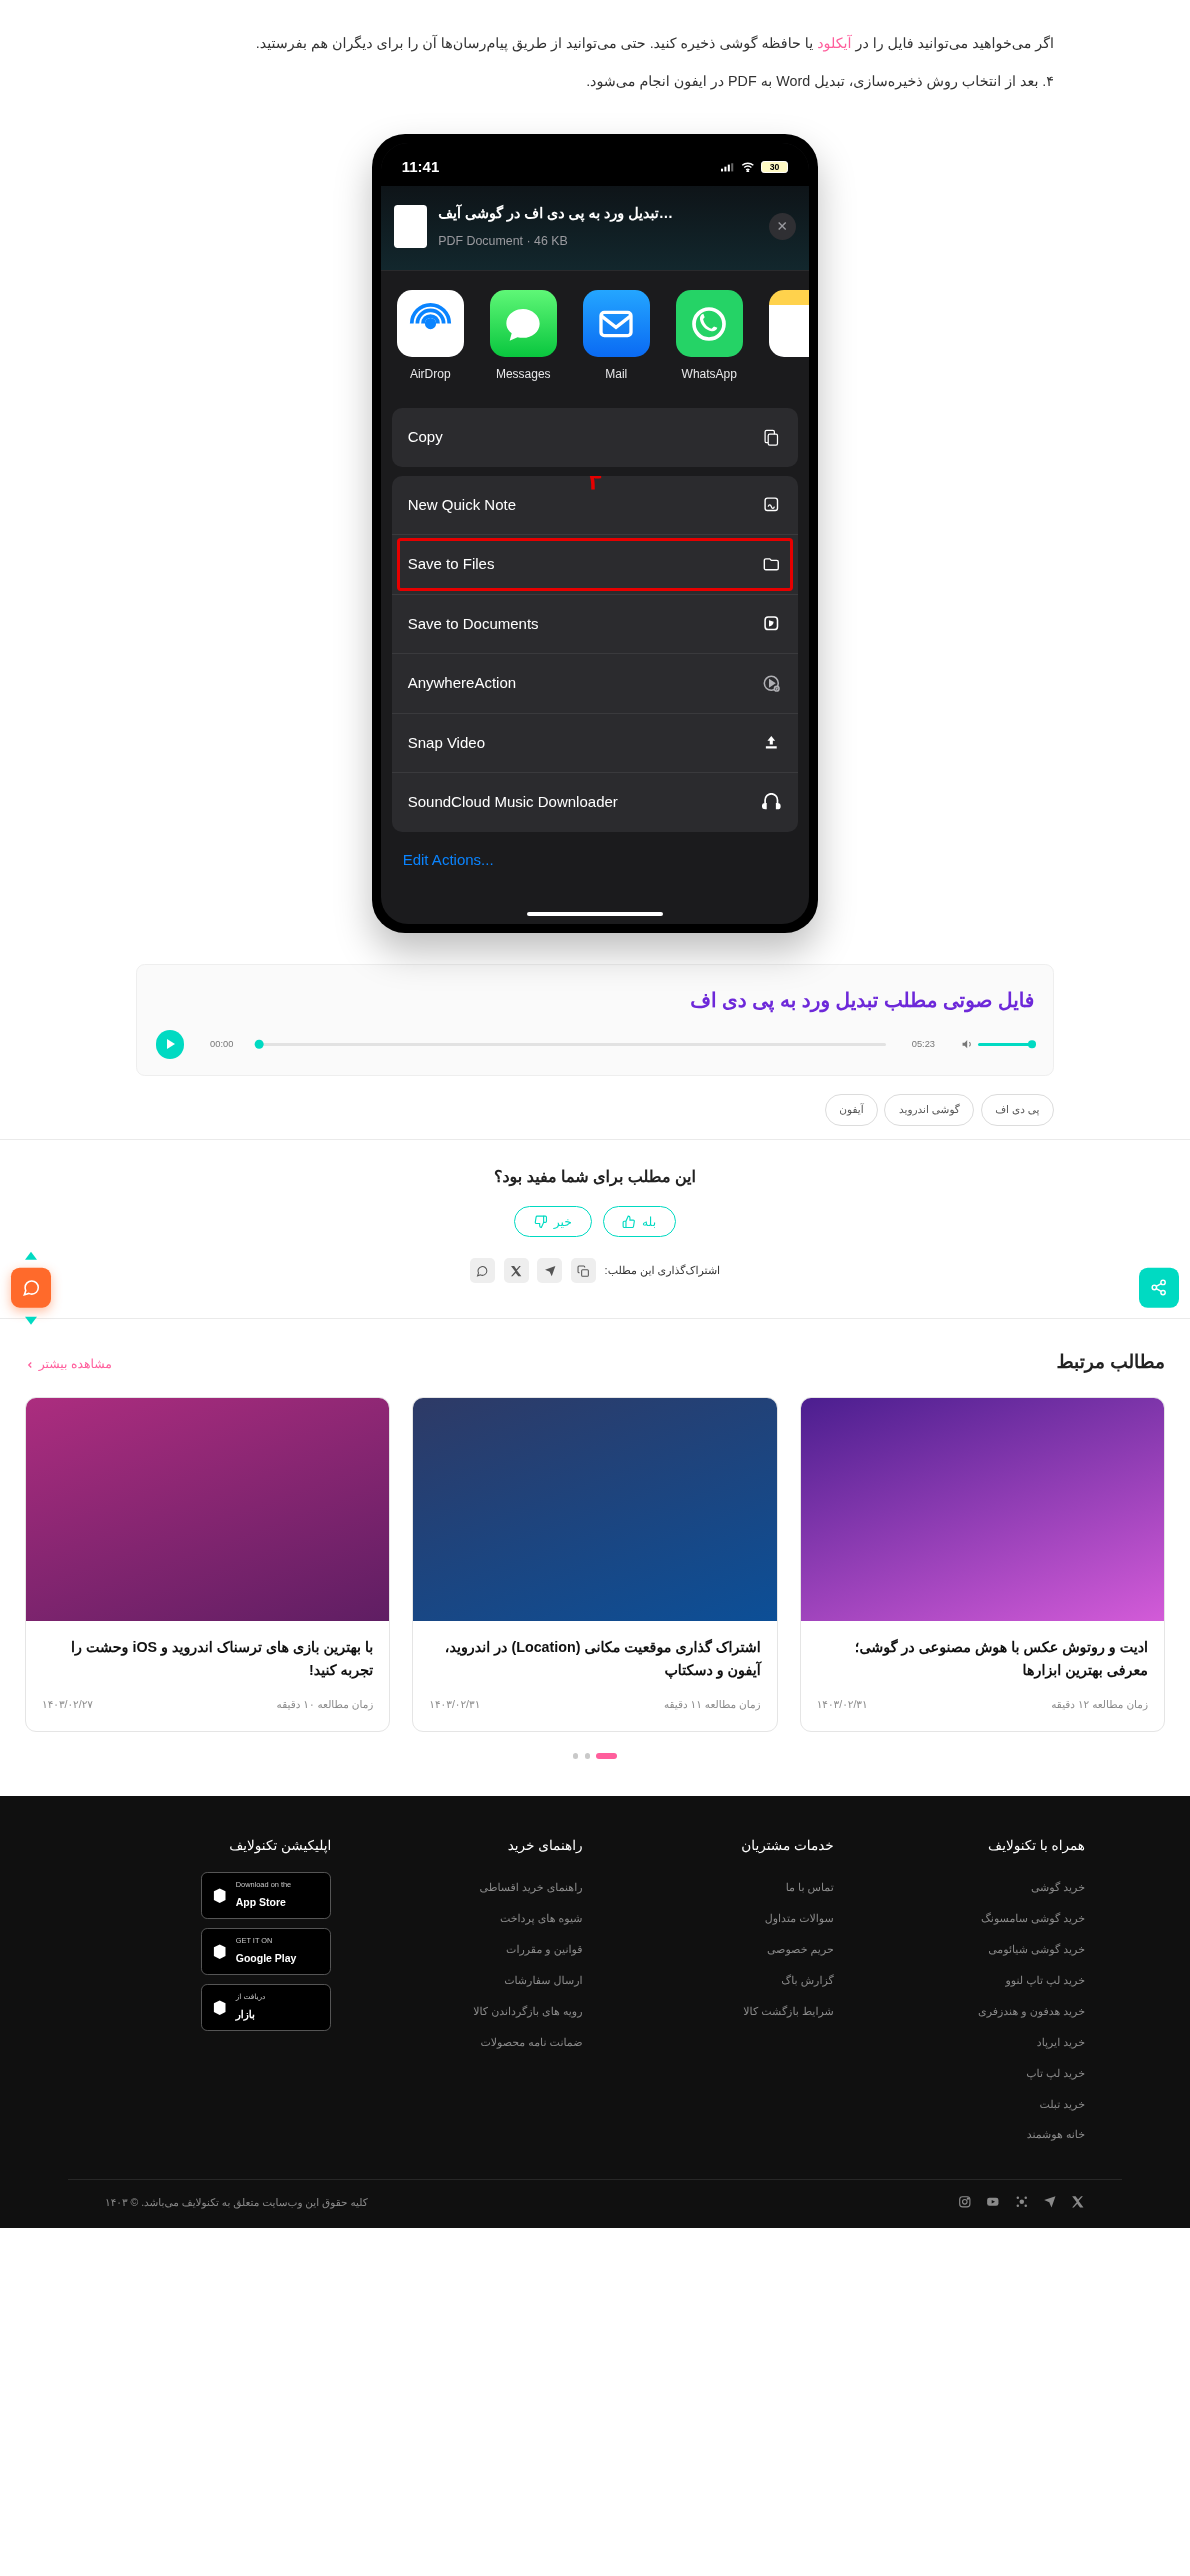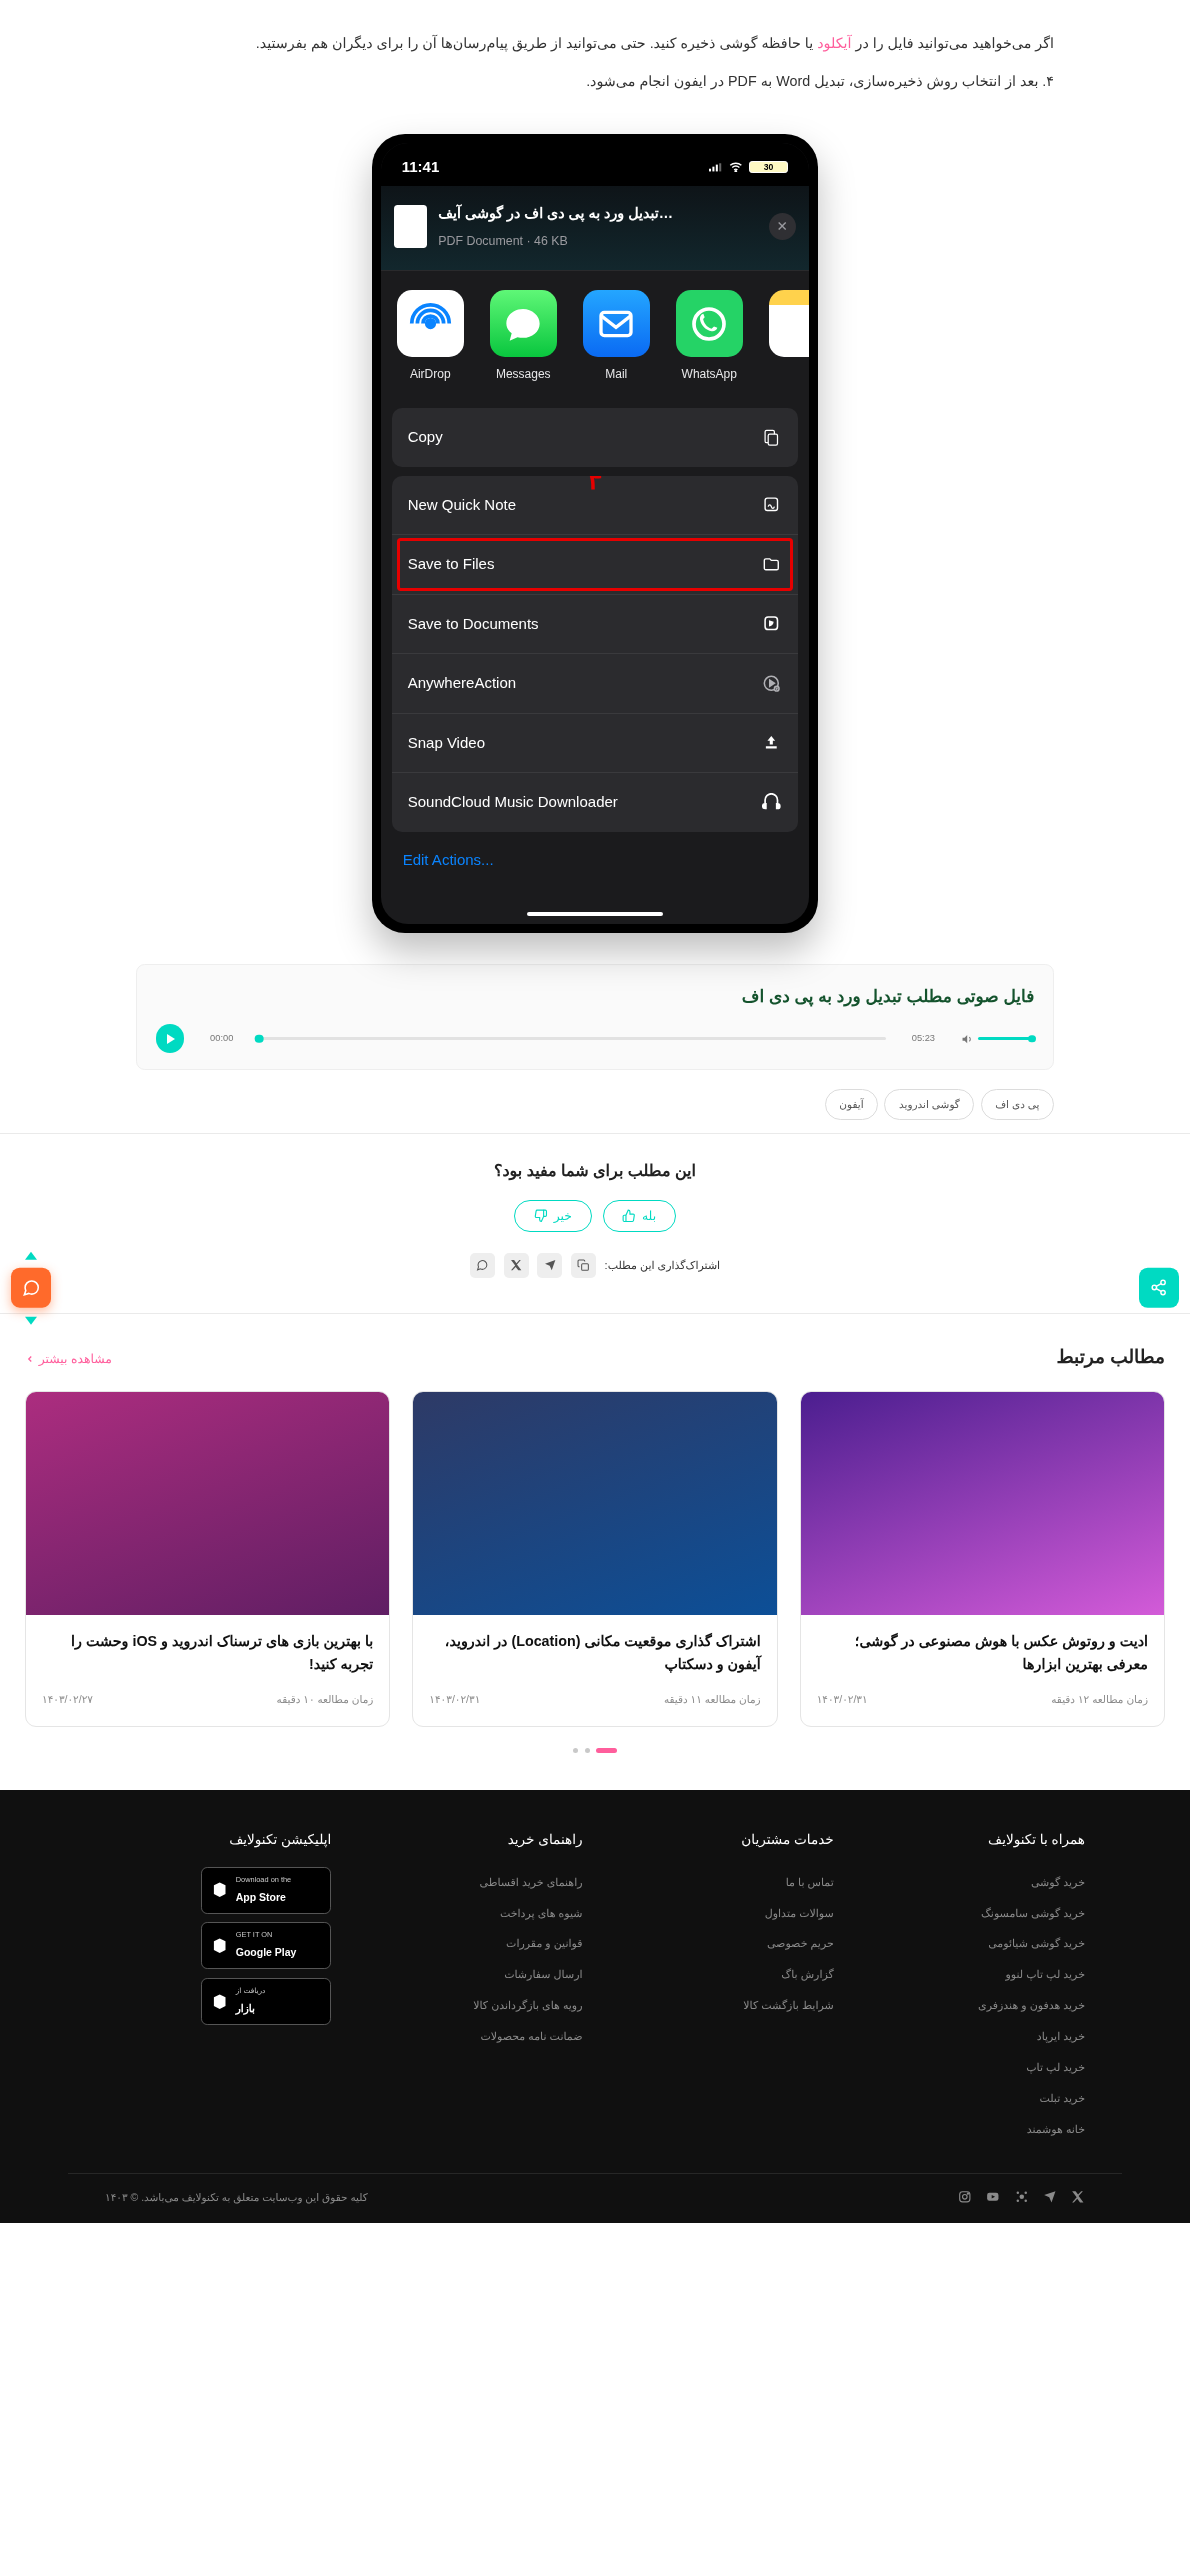--- a/index.html
+++ b/index.html
@@ -47,21 +47,21 @@
   
   .phone-wrap{display:flex;justify-content:center;margin:22px 0 12.4px}
   .phone{
     width:446px;background:#000;border-radius:33px;padding:8.7px;
     box-shadow:0 18.6px 37px rgba(0,0,0,.25);
     direction:ltr;
   }
   .phone-inner{background:#1b1b1d;border-radius:27px;overflow:hidden;color:#fff;font-family:-apple-system,sans-serif}
   .statusbar{display:flex;justify-content:space-between;align-items:flex-start;padding:10px 21px 5px;font-size:15px;font-weight:600;background:#000}
   .statusbar .icons{display:flex;gap:6.2px;align-items:center}
-  .battery{border:1.2px solid #fff;border-radius:3.1px;padding:0 14px;font-size:8.7px;font-weight:700;position:relative;line-height:10px;background:#fef9c3;color:#000}
+  .battery{border:1.2px solid #fff;border-radius:3.1px;padding:0 8px;font-size:8.7px;font-weight:700;position:relative;line-height:10px;background:#fef9c3;color:#000}
   .share-head{display:flex;align-items:center;gap:11px;padding:13.6px 13.6px 17.4px;background:linear-gradient(180deg,#0e1418 0%,#12272d 100%);border-bottom:0.6px solid #2a2a2c}
   .doc-thumb{width:33px;height:43px;background:#fff;border-radius:3.7px;flex:0 0 auto}
   .share-title{flex:1;text-align:left}
   .share-title .t1{font-size:14.3px;font-weight:700}
   .share-title .t2{font-size:12.4px;color:#9a9a9f;margin-top:2.5px}
   .close-x{width:27px;height:27px;border-radius:50%;background:#2f2f33;display:flex;align-items:center;justify-content:center;color:#9a9a9f;font-size:13.6px;cursor:pointer}
 
   .app-row{display:flex;gap:21px;padding:18.6px 13.6px 13.6px;overflow:hidden;background:#1b1b1d}
   .app{display:flex;flex-direction:column;align-items:center;gap:6.2px;width:72px;flex:0 0 auto;cursor:pointer}
   .app-icon{width:67px;height:67px;border-radius:15px;display:flex;align-items:center;justify-content:center}
@@ -78,21 +78,21 @@
   .action-item .ico{width:22px;height:22px;display:flex;align-items:center;justify-content:center;color:#fff}
   .annot-box{position:relative}
   .annot-box::after{content:"";position:absolute;inset:2.5px 5px;border:3.7px solid var(--red-annot);border-radius:3.7px;pointer-events:none}
   .annot-num{position:absolute;top:-23.6px;left:50%;transform:translateX(-50%);color:var(--red-annot);font-weight:900;font-size:28.5px;font-family:sans-serif}
 
   .edit-actions{color:#0a84ff;font-size:15px;padding:6.2px 22px 37px;text-align:left;cursor:pointer}
   .home-ind{height:3.7px;width:136px;background:#fff;border-radius:2.5px;margin:0 auto 8.7px}
 
   
   .voice-block{background:#fafafa;border:0.6px solid #eee;border-radius:8.7px;margin:31px 136px 18.6px;padding:16px 18.6px;display:flex;flex-direction:column;gap:8.7px}
-  .voice-block h3{margin:0 0 2.5px;font-size:17px;color:#14532d}
+  .voice-block h3{margin:0 0 2.5px;font-size:20px;color:#6d28d9}
   .player{display:flex;align-items:center;gap:26px;direction:ltr}
   .play-btn{width:28.5px;height:28.5px;border-radius:50%;background:var(--teal);display:flex;align-items:center;justify-content:center;cursor:pointer}
   .play-btn .tri{width:0;height:0;border-top:5.6px solid transparent;border-bottom:5.6px solid transparent;border-left:8.7px solid #fff;margin-left:2.5px}
   .track{flex:1;height:3.1px;background:#e2e2e2;border-radius:1.9px;position:relative}
   .track .knob{position:absolute;left:0;top:50%;width:8.7px;height:8.7px;border-radius:50%;background:var(--teal);transform:translate(-50%,-50%)}
   .player .time{font-size:9.3px;color:#777}
   .vol{display:flex;align-items:center;gap:5px}
   .vol .bar{width:56px;height:3.1px;background:var(--teal);border-radius:1.9px;position:relative}
   .vol .bar::after{content:"";position:absolute;right:-1.2px;top:50%;width:7.4px;height:7.4px;border-radius:50%;background:var(--teal);transform:translateY(-50%)}
 

